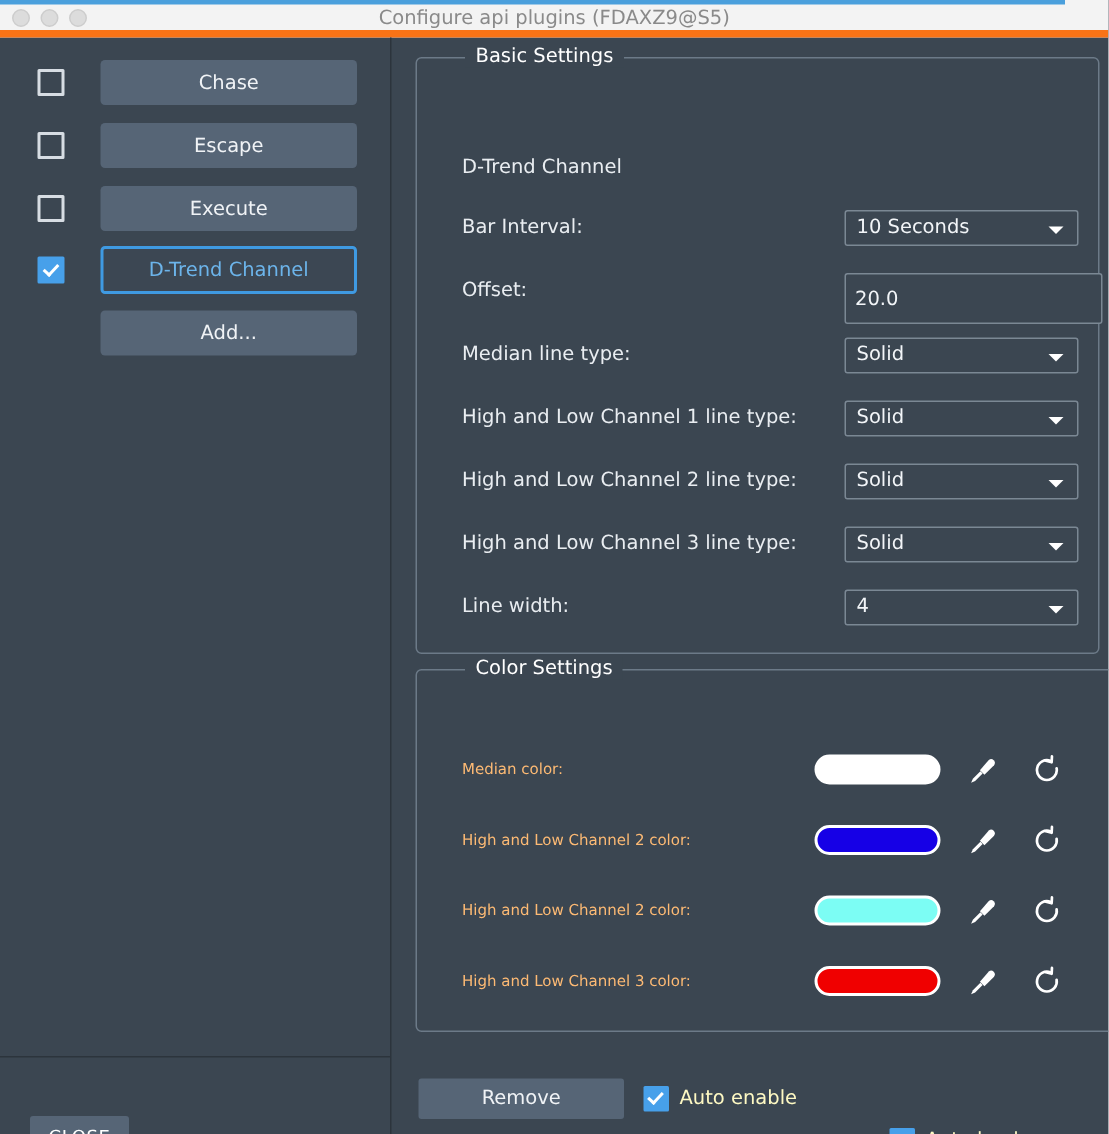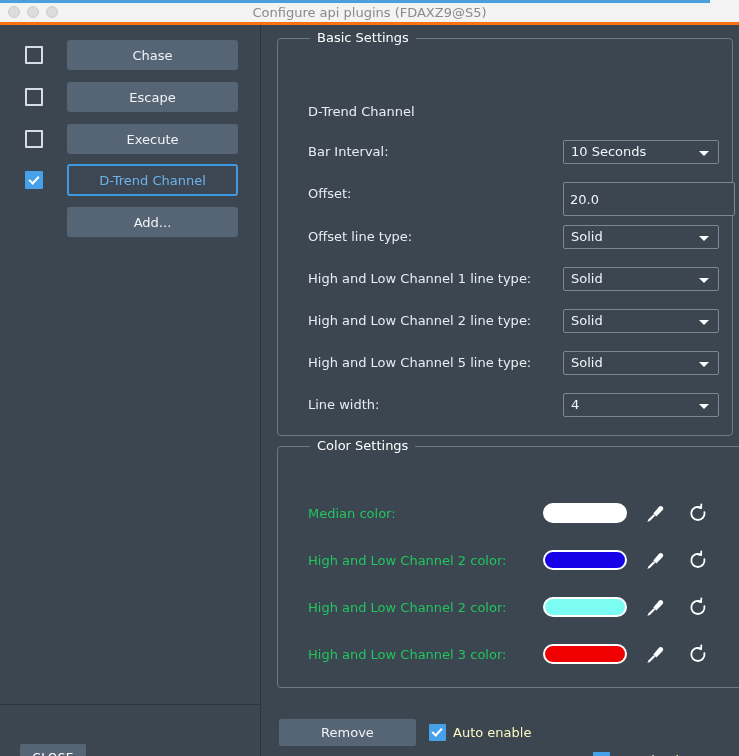--- a/index.html
+++ b/index.html
@@ -19,21 +19,21 @@
     font-family: "DejaVu Sans", "Liberation Sans", sans-serif;
   }
 
   
   .titlebar {
     position: absolute;
     left: 0; top: 0;
     width: 739px;
     height: 25px;
     background: #f3f3f3;
-    border-bottom: 3px solid #f97316;
+    border-bottom: 5px solid #f97316;
     box-sizing: border-box;
   }
   .accent-line {
     position: absolute;
     left: 0; top: 0;
     width: 710px;
     height: 3px;
     background: #4a9fdc;
   }
   .traffic {
@@ -238,22 +238,22 @@
     padding: 16px 6px;
     outline: none;
   }
 
   
   .crow { position: absolute; left: 0; width: 100%; height: 22px; }
   .clabel {
     position: absolute;
     left: 30px; top: 0;
     line-height: 22px;
-    font-size: 13px;
-    color: #22c55e;
+    font-size: 10px;
+    color: #fdba74;
     white-space: nowrap;
   }
   .swatch {
     position: absolute;
     left: 265px; top: 0;
     width: 84px; height: 20px;
     border-radius: 11px;
     border: 2px solid #ffffff;
     box-sizing: border-box;
     cursor: pointer;
@@ -359,42 +359,42 @@
             <div class="combo">
               <span class="val">10 Seconds</span>
               <span class="arrow"></span>
             </div>
           </div>
           <div class="frow" style="top: 143px;">
             <div class="flabel">Offset:</div>
             <input class="textfield" type="text" value="20.0" style="">
           </div>
           <div class="frow" style="top: 186px;">
-            <div class="flabel">Offset line type:</div>
+            <div class="flabel">Median line type:</div>
             <div class="combo">
               <span class="val">Solid</span>
               <span class="arrow"></span>
             </div>
           </div>
           <div class="frow" style="top: 228px;">
             <div class="flabel">High and Low Channel 1 line type:</div>
             <div class="combo">
               <span class="val">Solid</span>
               <span class="arrow"></span>
             </div>
           </div>
           <div class="frow" style="top: 270px;">
             <div class="flabel">High and Low Channel 2 line type:</div>
             <div class="combo">
               <span class="val">Solid</span>
               <span class="arrow"></span>
             </div>
           </div>
           <div class="frow" style="top: 312px;">
-            <div class="flabel">High and Low Channel 5 line type:</div>
+            <div class="flabel">High and Low Channel 3 line type:</div>
             <div class="combo">
               <span class="val">Solid</span>
               <span class="arrow"></span>
             </div>
           </div>
           <div class="frow" style="top: 354px;">
             <div class="flabel">Line width:</div>
             <div class="combo">
               <span class="val">4</span>
               <span class="arrow"></span>

